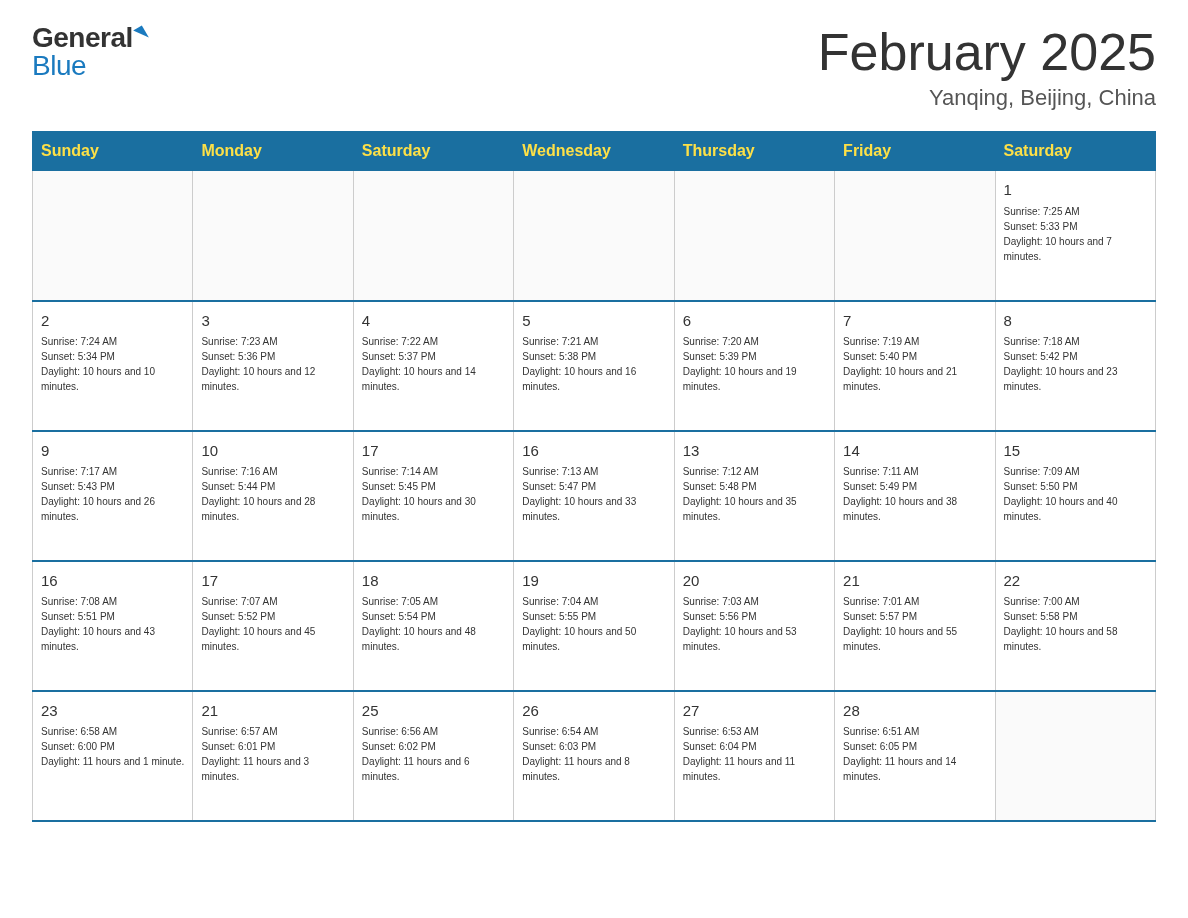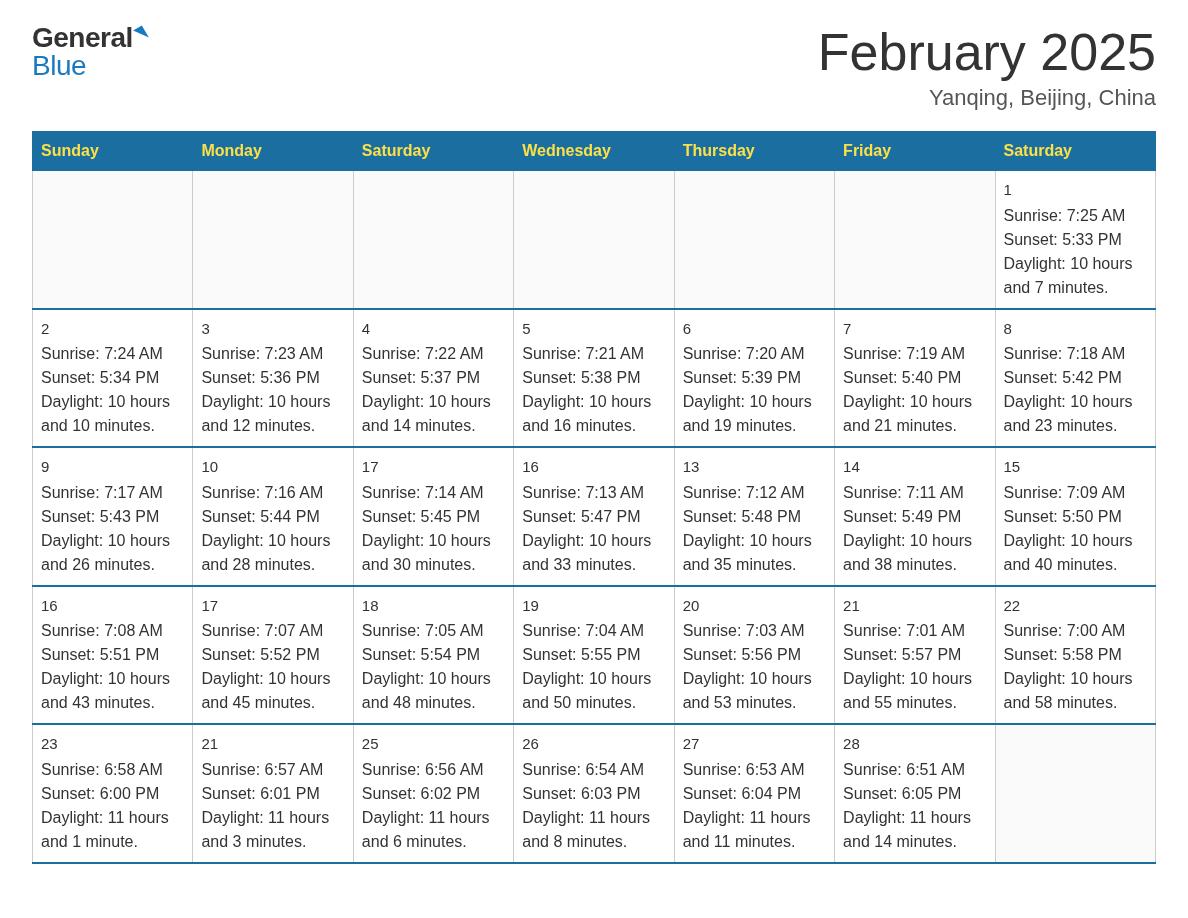--- a/index.html
+++ b/index.html
@@ -105,21 +105,21 @@
     }
 
     .day-number {
       font-size: 15px;
       font-weight: normal;
       display: block;
       margin-bottom: 2px;
     }
 
     .day-info {
-      font-size: 16px;
+      font-size: 10px;
       color: #333;
       line-height: 1.5;
     }
 
     .empty-cell {
       background: #fafafa;
     }
 
     .logo-line {
       display: flex;

